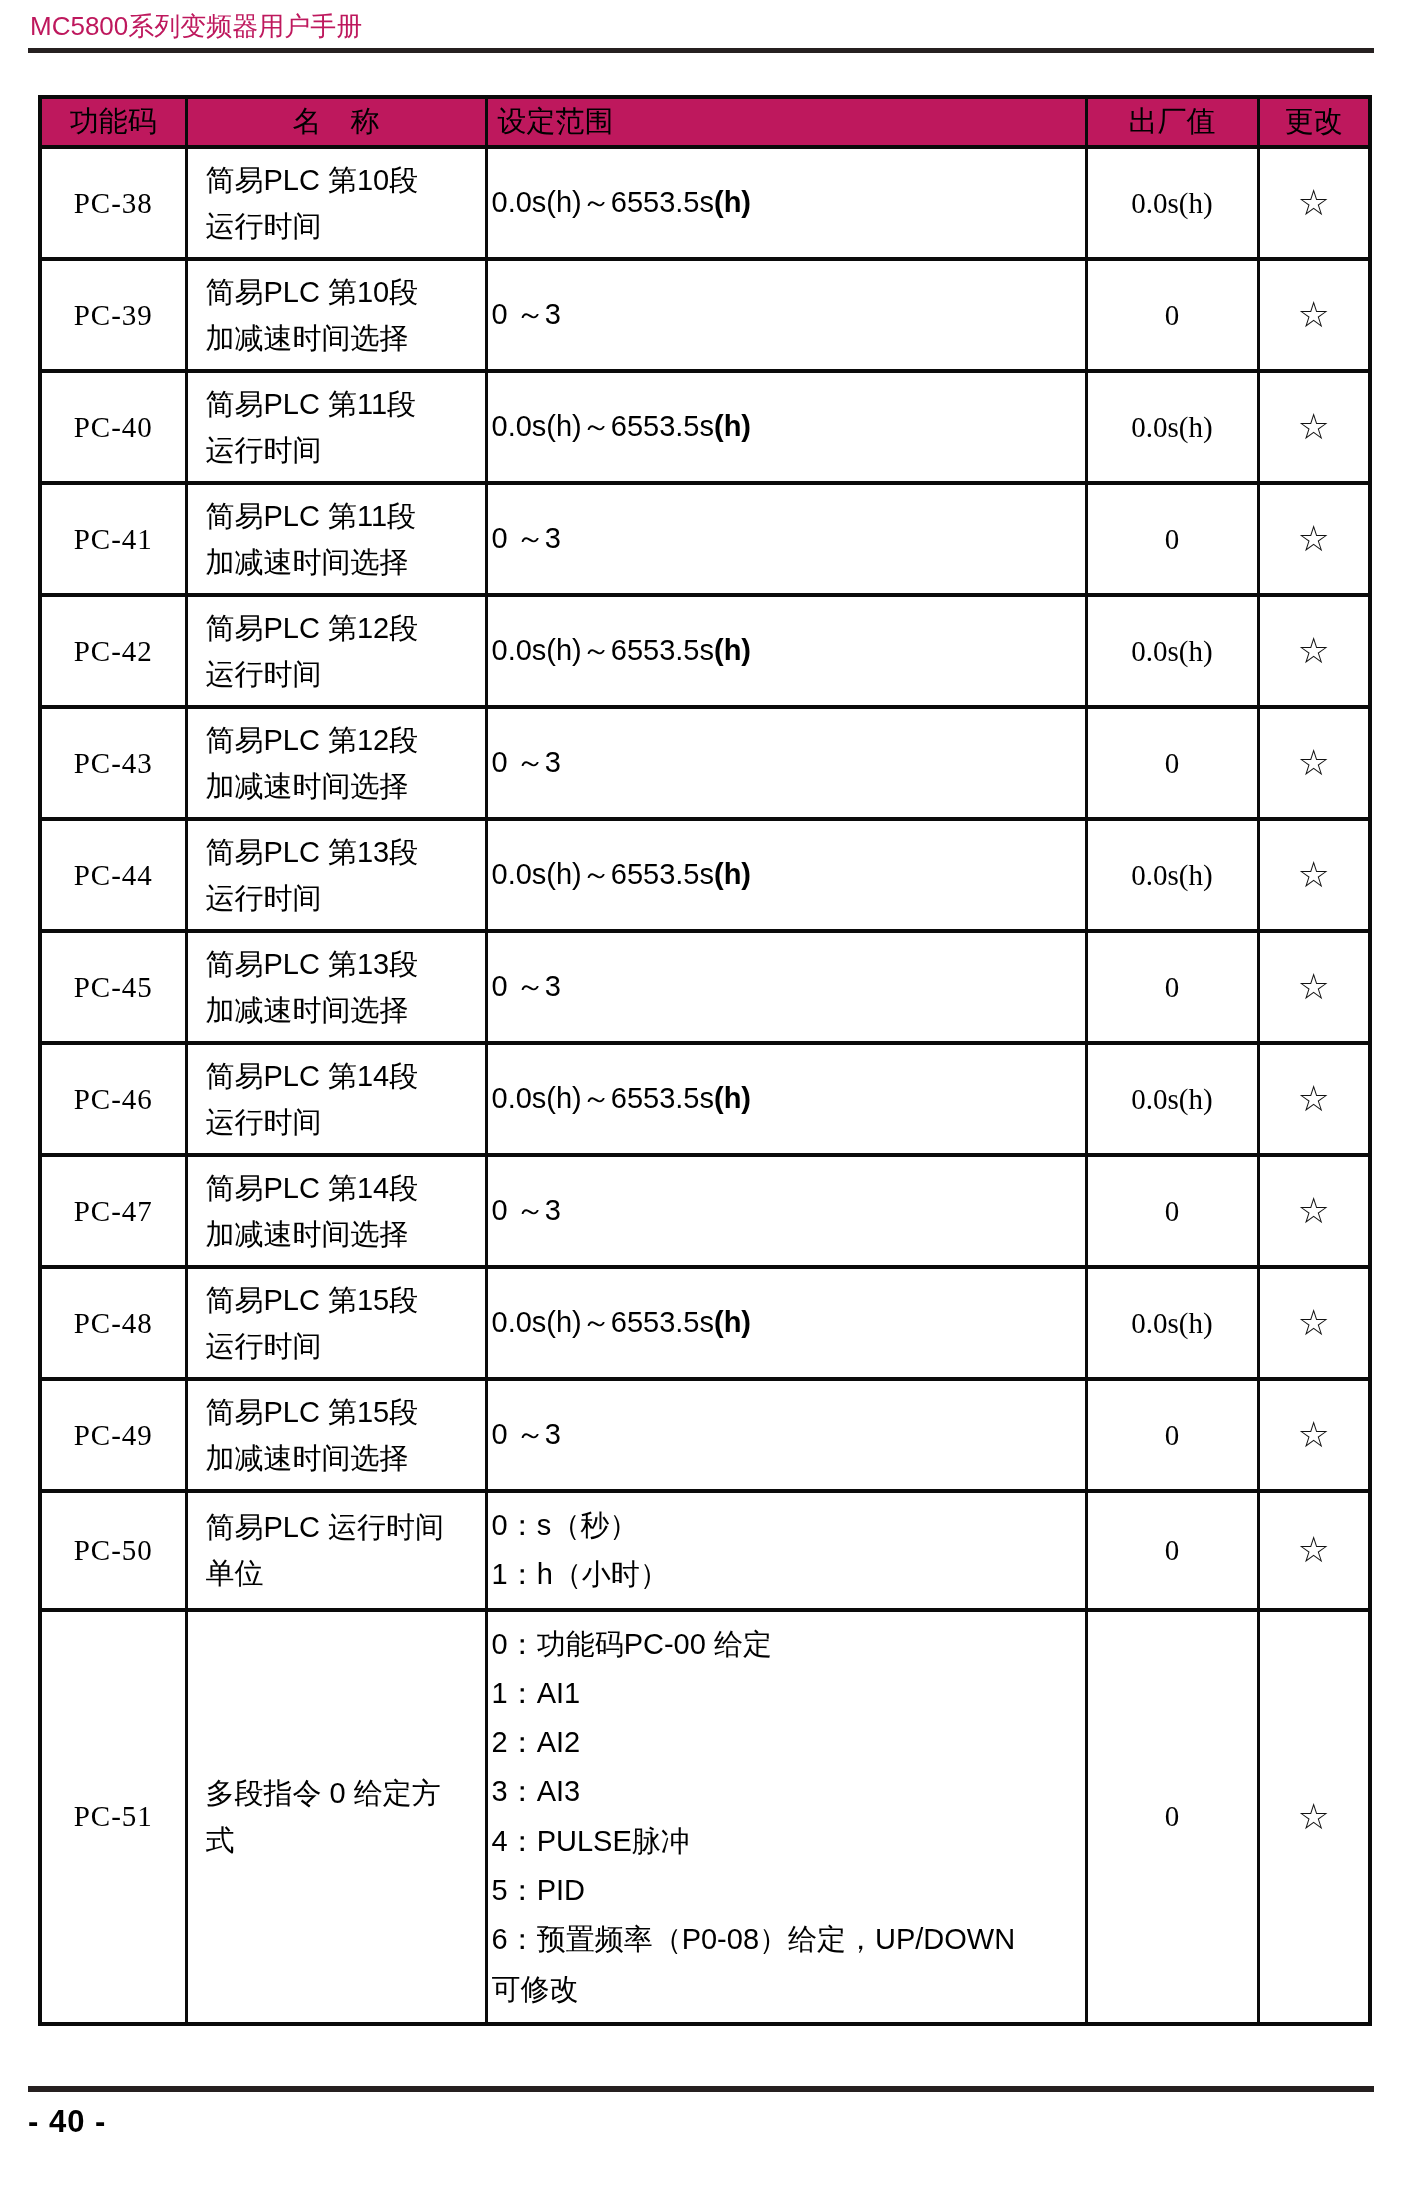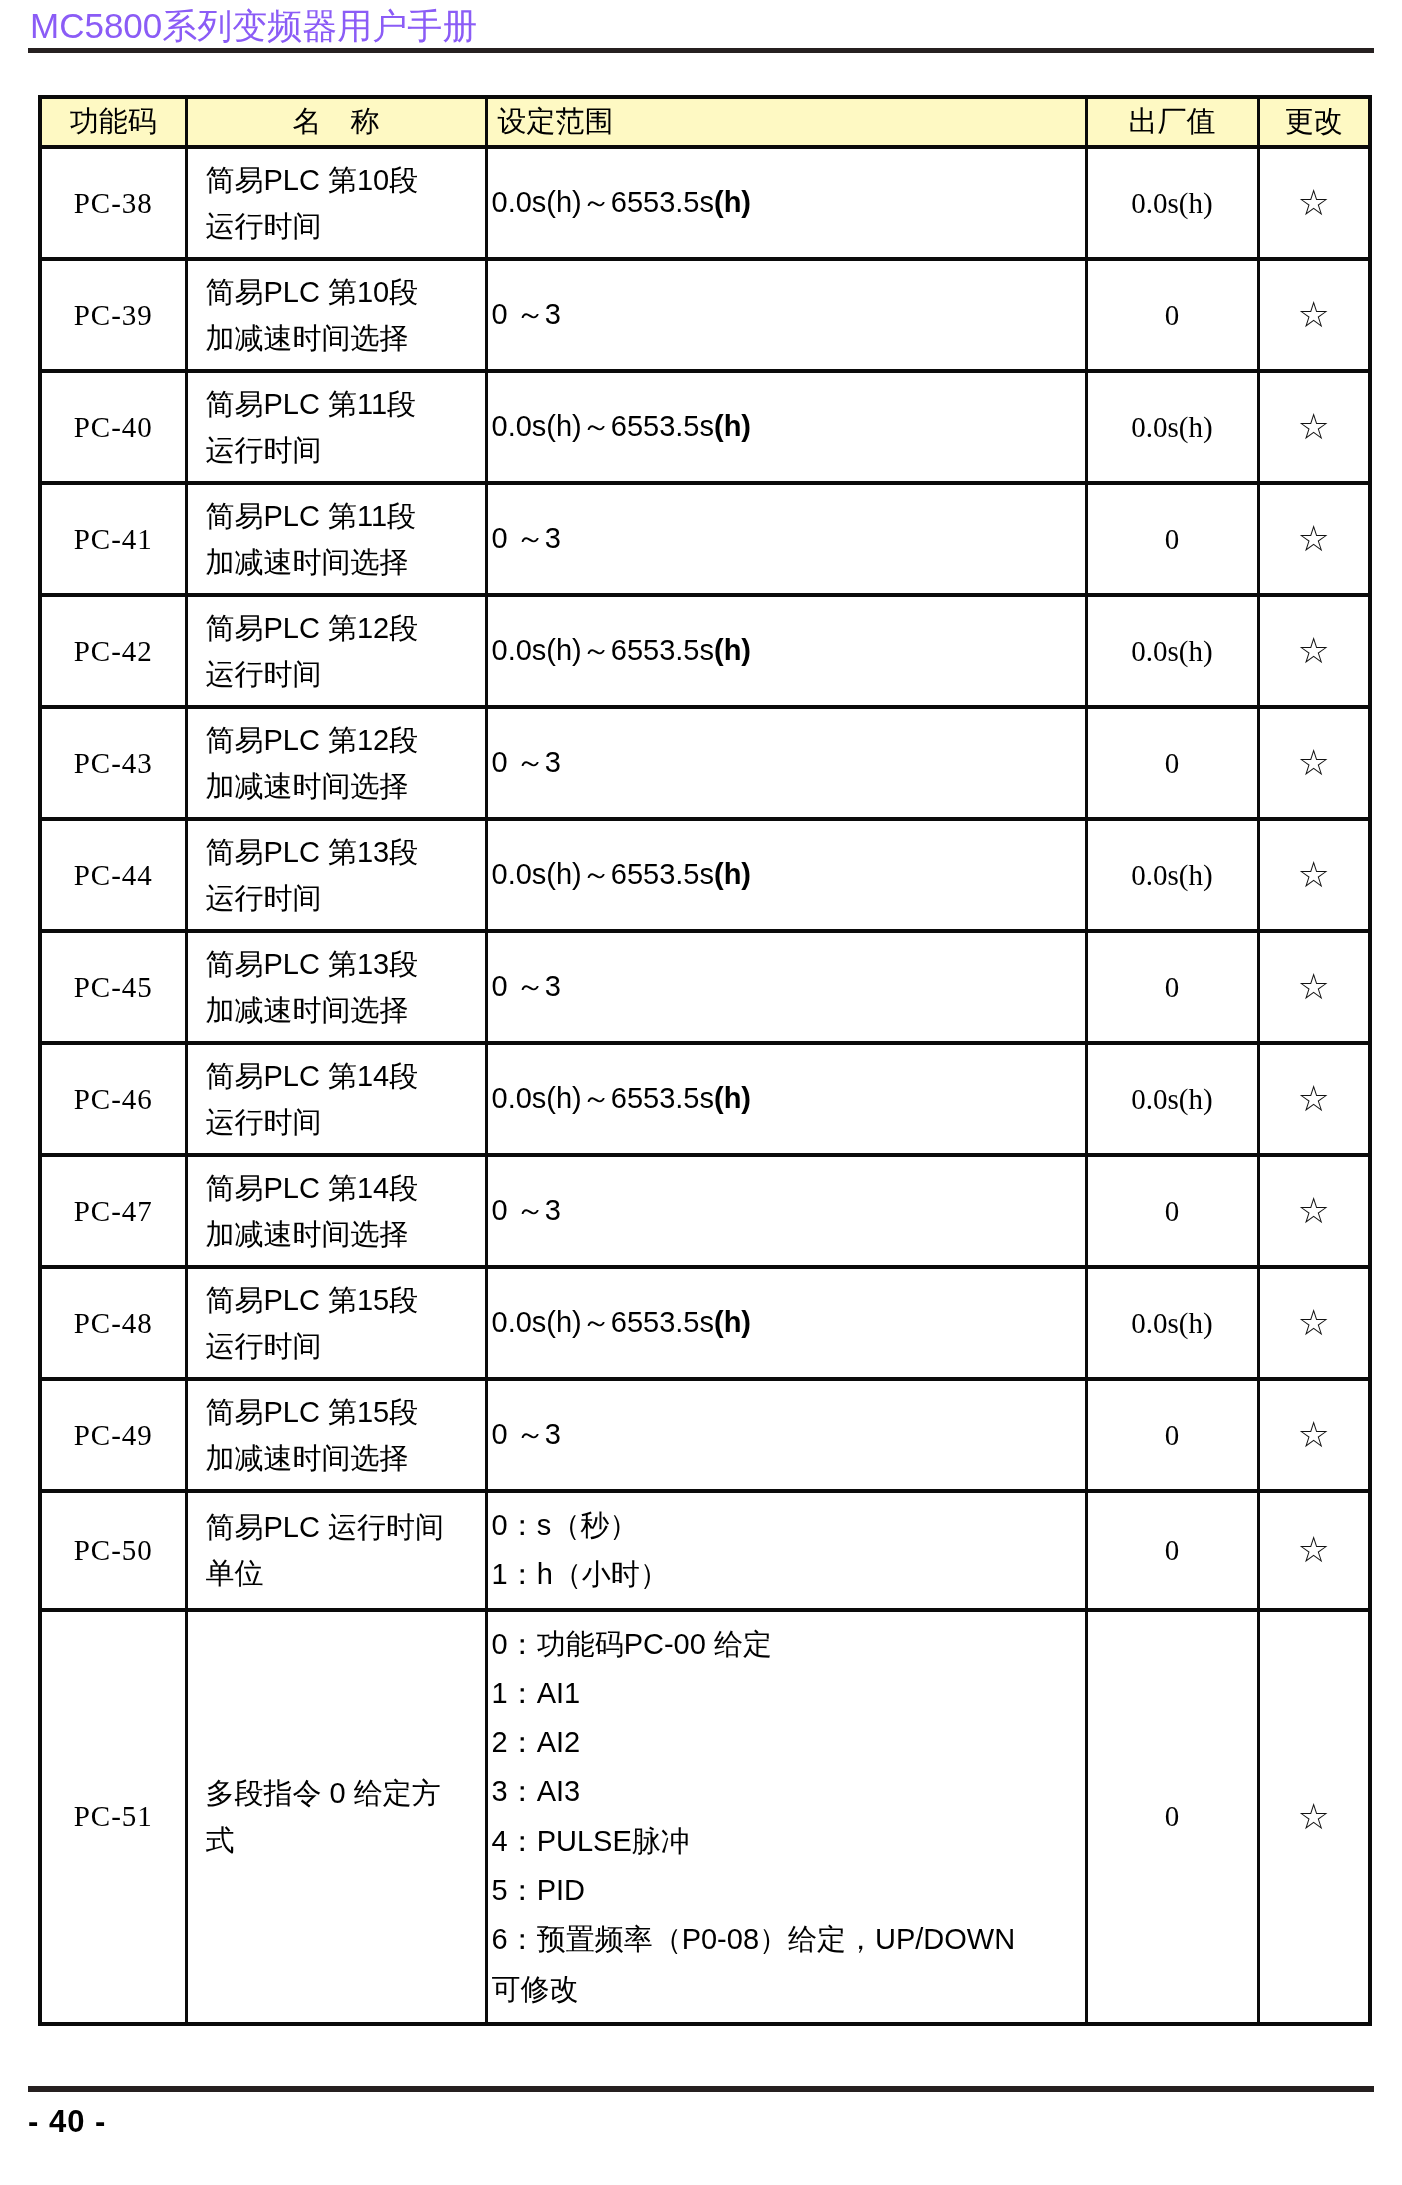--- a/index.html
+++ b/index.html
@@ -12,24 +12,24 @@
     font-family: "Liberation Sans", "DejaVu Sans", sans-serif;
     color: #000000;
   }
   .page {
     box-sizing: border-box;
     width: 1402px;
     height: 2185px;
     padding: 6px 28px 0 28px;
   }
   .doc-title {
-    font-size: 35px;
+    font-size: 26px;
     line-height: 36px;
     margin: 2px 0 4px 2px;
-    color: #8b5cf6;
+    color: #be185d;
   }
   .title-rule {
     height: 5px;
     background: #262020;
   }
   table.fc-table {
     border-collapse: collapse;
     table-layout: fixed;
     width: 1330px;
     margin: 42px 0 0 10px;
@@ -43,21 +43,21 @@
   .fc-table th, .fc-table td {
     border-left: 3px solid #0a0a0a;
     border-right: 3px solid #0a0a0a;
     border-top: 4px solid #0a0a0a;
     border-bottom: 4px solid #0a0a0a;
     vertical-align: middle;
     font-size: 29px;
   }
   .fc-table thead tr { height: 50px; }
   .fc-table thead th {
-    background: #fef9c3;
+    background: #be185d;
     font-weight: normal;
     text-align: center;
     padding: 0;
   }
   .fc-table thead th.h-range {
     text-align: left;
     padding-left: 10px;
   }
   .fc-table tbody tr { height: 112px; }
   td.c-code {

